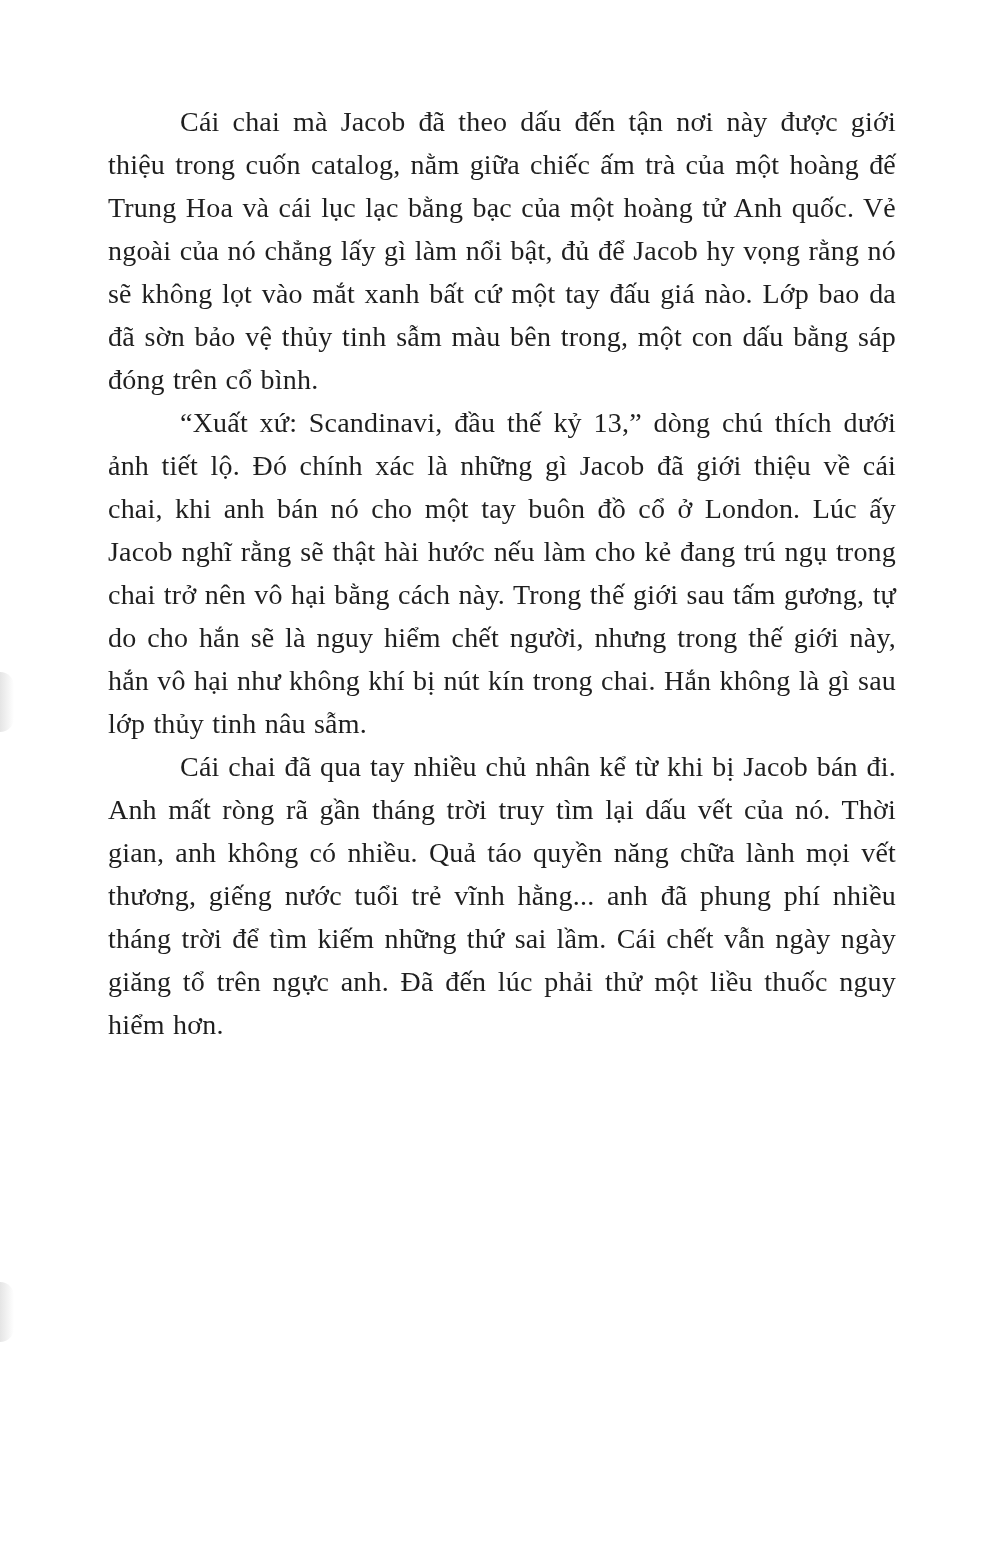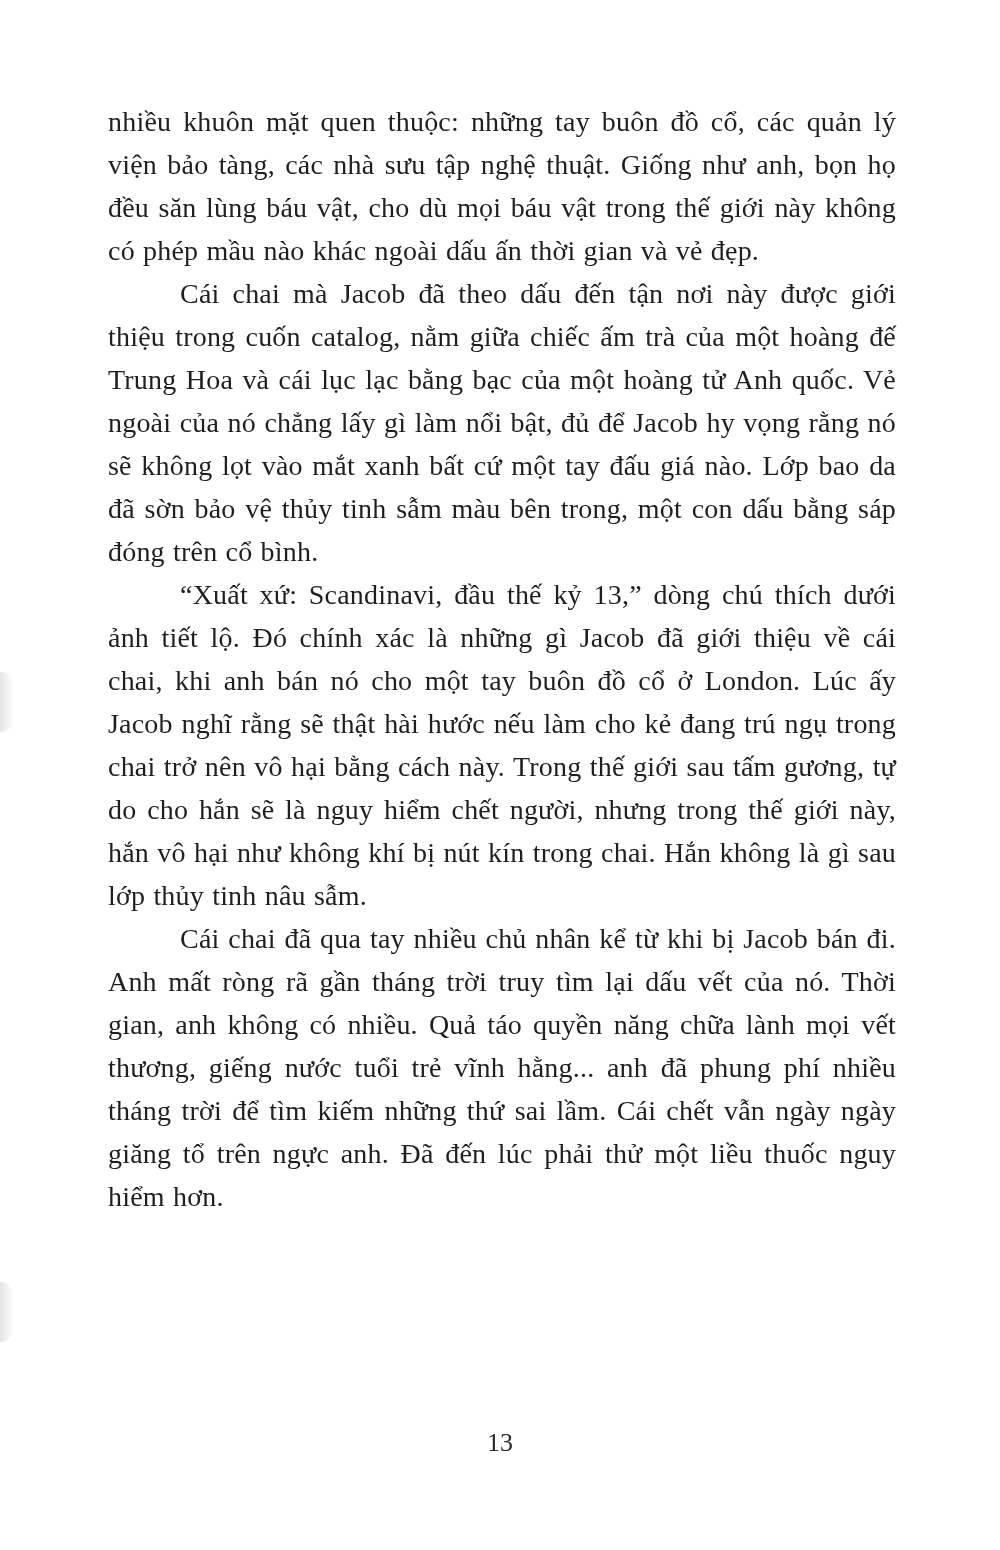--- a/index.html
+++ b/index.html
@@ -55,20 +55,18 @@
   .scan-mark.m2 { top: 1282px; }
 </style>
 </head>
 <body>
 
 <div class="page">
   <span class="scan-mark m1"></span>
   <span class="scan-mark m2"></span>
 
   <div class="text-block">
-    <p>nhiều khuôn mặt quen thuộc: những tay buôn đồ cổ, các quản lý viện bảo tàng, các nhà sưu tập nghệ thuật. Giống như anh, bọn họ đều săn lùng báu vật, cho dù mọi báu vật trong thế giới này không có phép mầu nào khác ngoài dấu ấn thời gian và vẻ đẹp.</p>
     <p class="indent">Cái chai mà Jacob đã theo dấu đến tận nơi này được giới thiệu trong cuốn catalog, nằm giữa chiếc ấm trà của một hoàng đế Trung Hoa và cái lục lạc bằng bạc của một hoàng tử Anh quốc. Vẻ ngoài của nó chẳng lấy gì làm nổi bật, đủ để Jacob hy vọng rằng nó sẽ không lọt vào mắt xanh bất cứ một tay đấu giá nào. Lớp bao da đã sờn bảo vệ thủy tinh sẫm màu bên trong, một con dấu bằng sáp đóng trên cổ bình.</p>
     <p class="indent">“Xuất xứ: Scandinavi, đầu thế kỷ 13,” dòng chú thích dưới ảnh tiết lộ. Đó chính xác là những gì Jacob đã giới thiệu về cái chai, khi anh bán nó cho một tay buôn đồ cổ ở London. Lúc ấy Jacob nghĩ rằng sẽ thật hài hước nếu làm cho kẻ đang trú ngụ trong chai trở nên vô hại bằng cách này. Trong thế giới sau tấm gương, tự do cho hắn sẽ là nguy hiểm chết người, nhưng trong thế giới này, hắn vô hại như không khí bị nút kín trong chai. Hắn không là gì sau lớp thủy tinh nâu sẫm.</p>
     <p class="indent">Cái chai đã qua tay nhiều chủ nhân kể từ khi bị Jacob bán đi. Anh mất ròng rã gần tháng trời truy tìm lại dấu vết của nó. Thời gian, anh không có nhiều. Quả táo quyền năng chữa lành mọi vết thương, giếng nước tuổi trẻ vĩnh hằng... anh đã phung phí nhiều tháng trời để tìm kiếm những thứ sai lầm. Cái chết vẫn ngày ngày giăng tổ trên ngực anh. Đã đến lúc phải thử một liều thuốc nguy hiểm hơn.</p>
   </div>
 
-  <div class="page-number">13</div>
 </div>
 
 </body></html>

